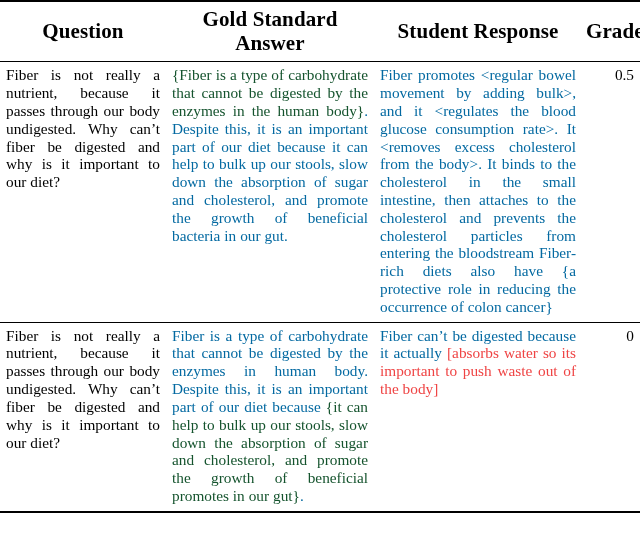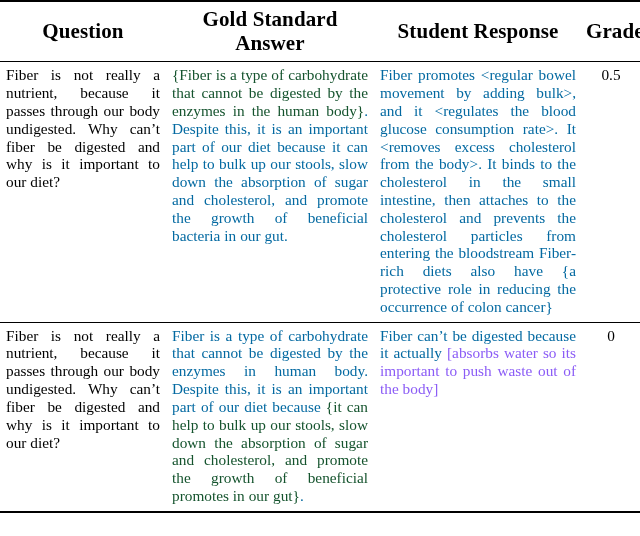--- a/index.html
+++ b/index.html
@@ -50,34 +50,34 @@
   tbody tr.row-sep td { border-bottom: 1.2px solid #000; }
   tbody tr.last-row td { border-bottom: 2.0px solid #000; }
 
   
   col.c-question { width: 166px; }
   col.c-gold     { width: 208px; }
   col.c-student  { width: 208px; }
   col.c-grade    { width: 58px; }
 
   td.grade-cell {
-    text-align: center;
+    text-align: right;
     vertical-align: top;
     padding-top: 4px;
     font-size: 15.3px;
   }
   td.question-cell p,
   td.gold-cell p,
   td.student-cell p {
     margin: 0;
   }
   .seg-blue   { color: #14532d; }
   .seg-green  { color: #0369a1; }
   .seg-orange { color: #0369a1; }
-  .seg-red    { color: #8b5cf6; }
+  .seg-red    { color: #ef4444; }
   .seg-black  { color: #0369a1; }
   
   td p { text-align: justify; }
   td p:last-child { margin-bottom: 0; }
 </style>
 </head>
 <body>
 
 <div class="table-wrap">
   <table class="paper-table">

